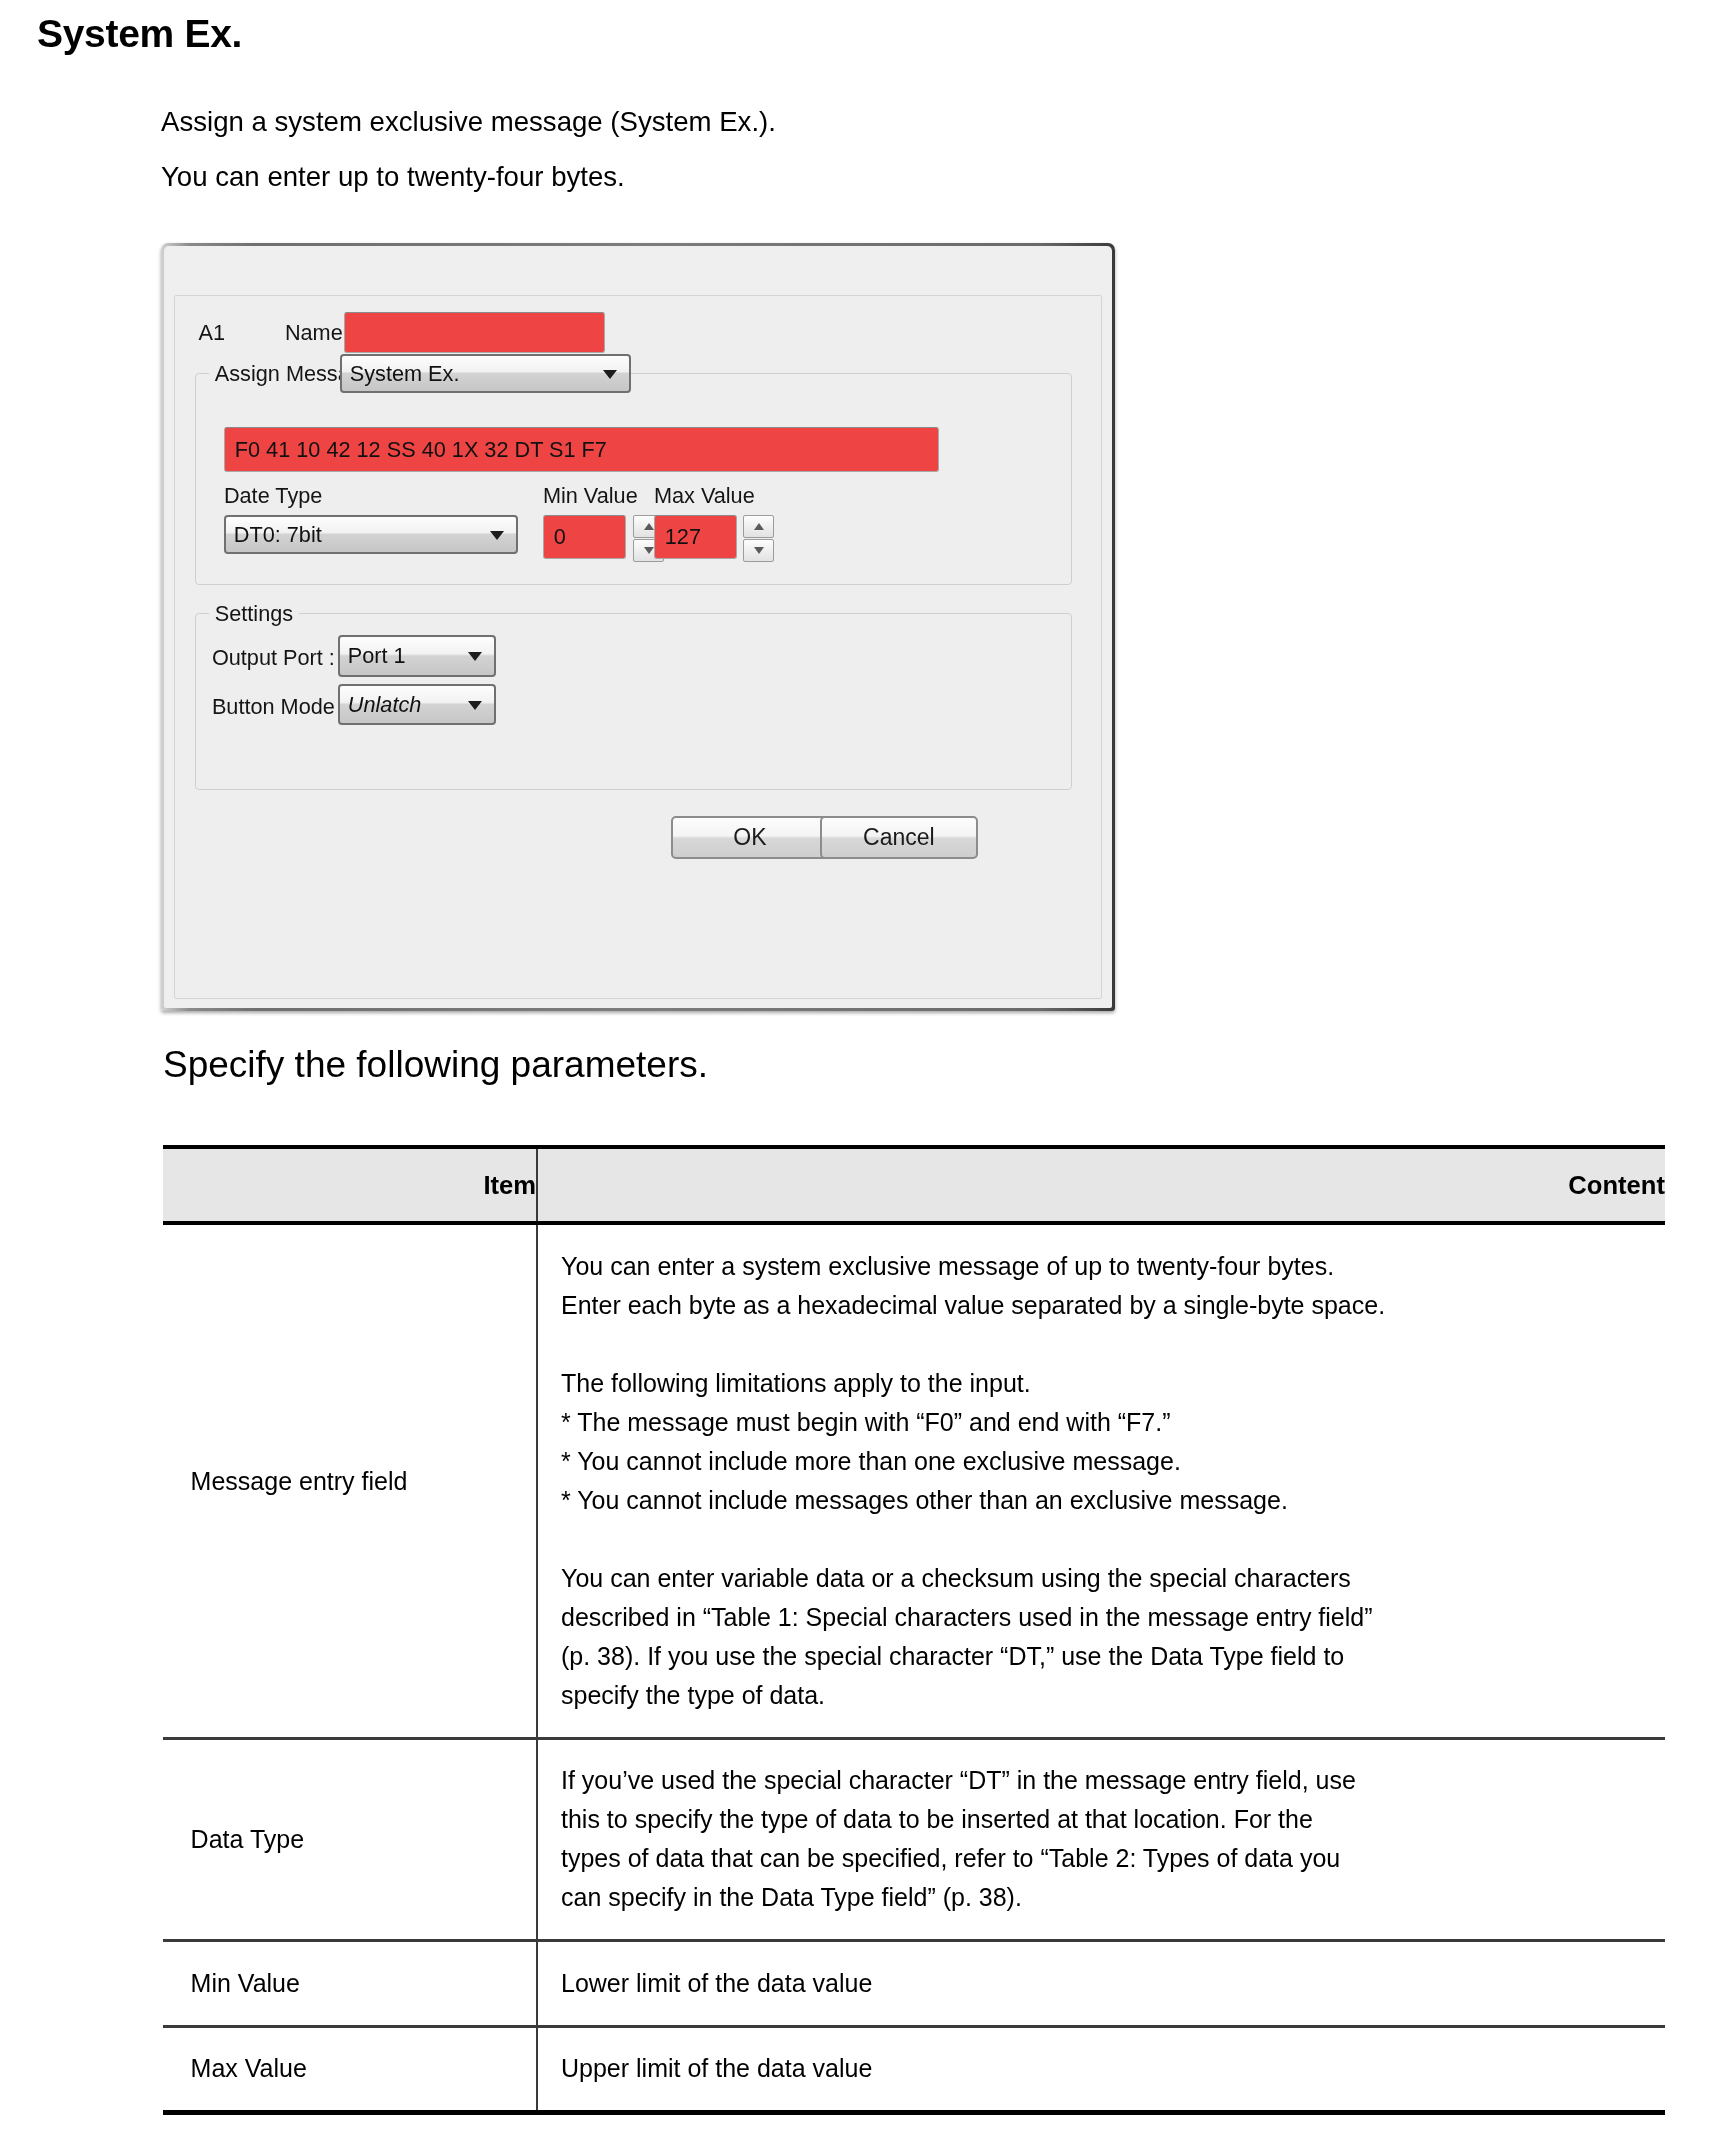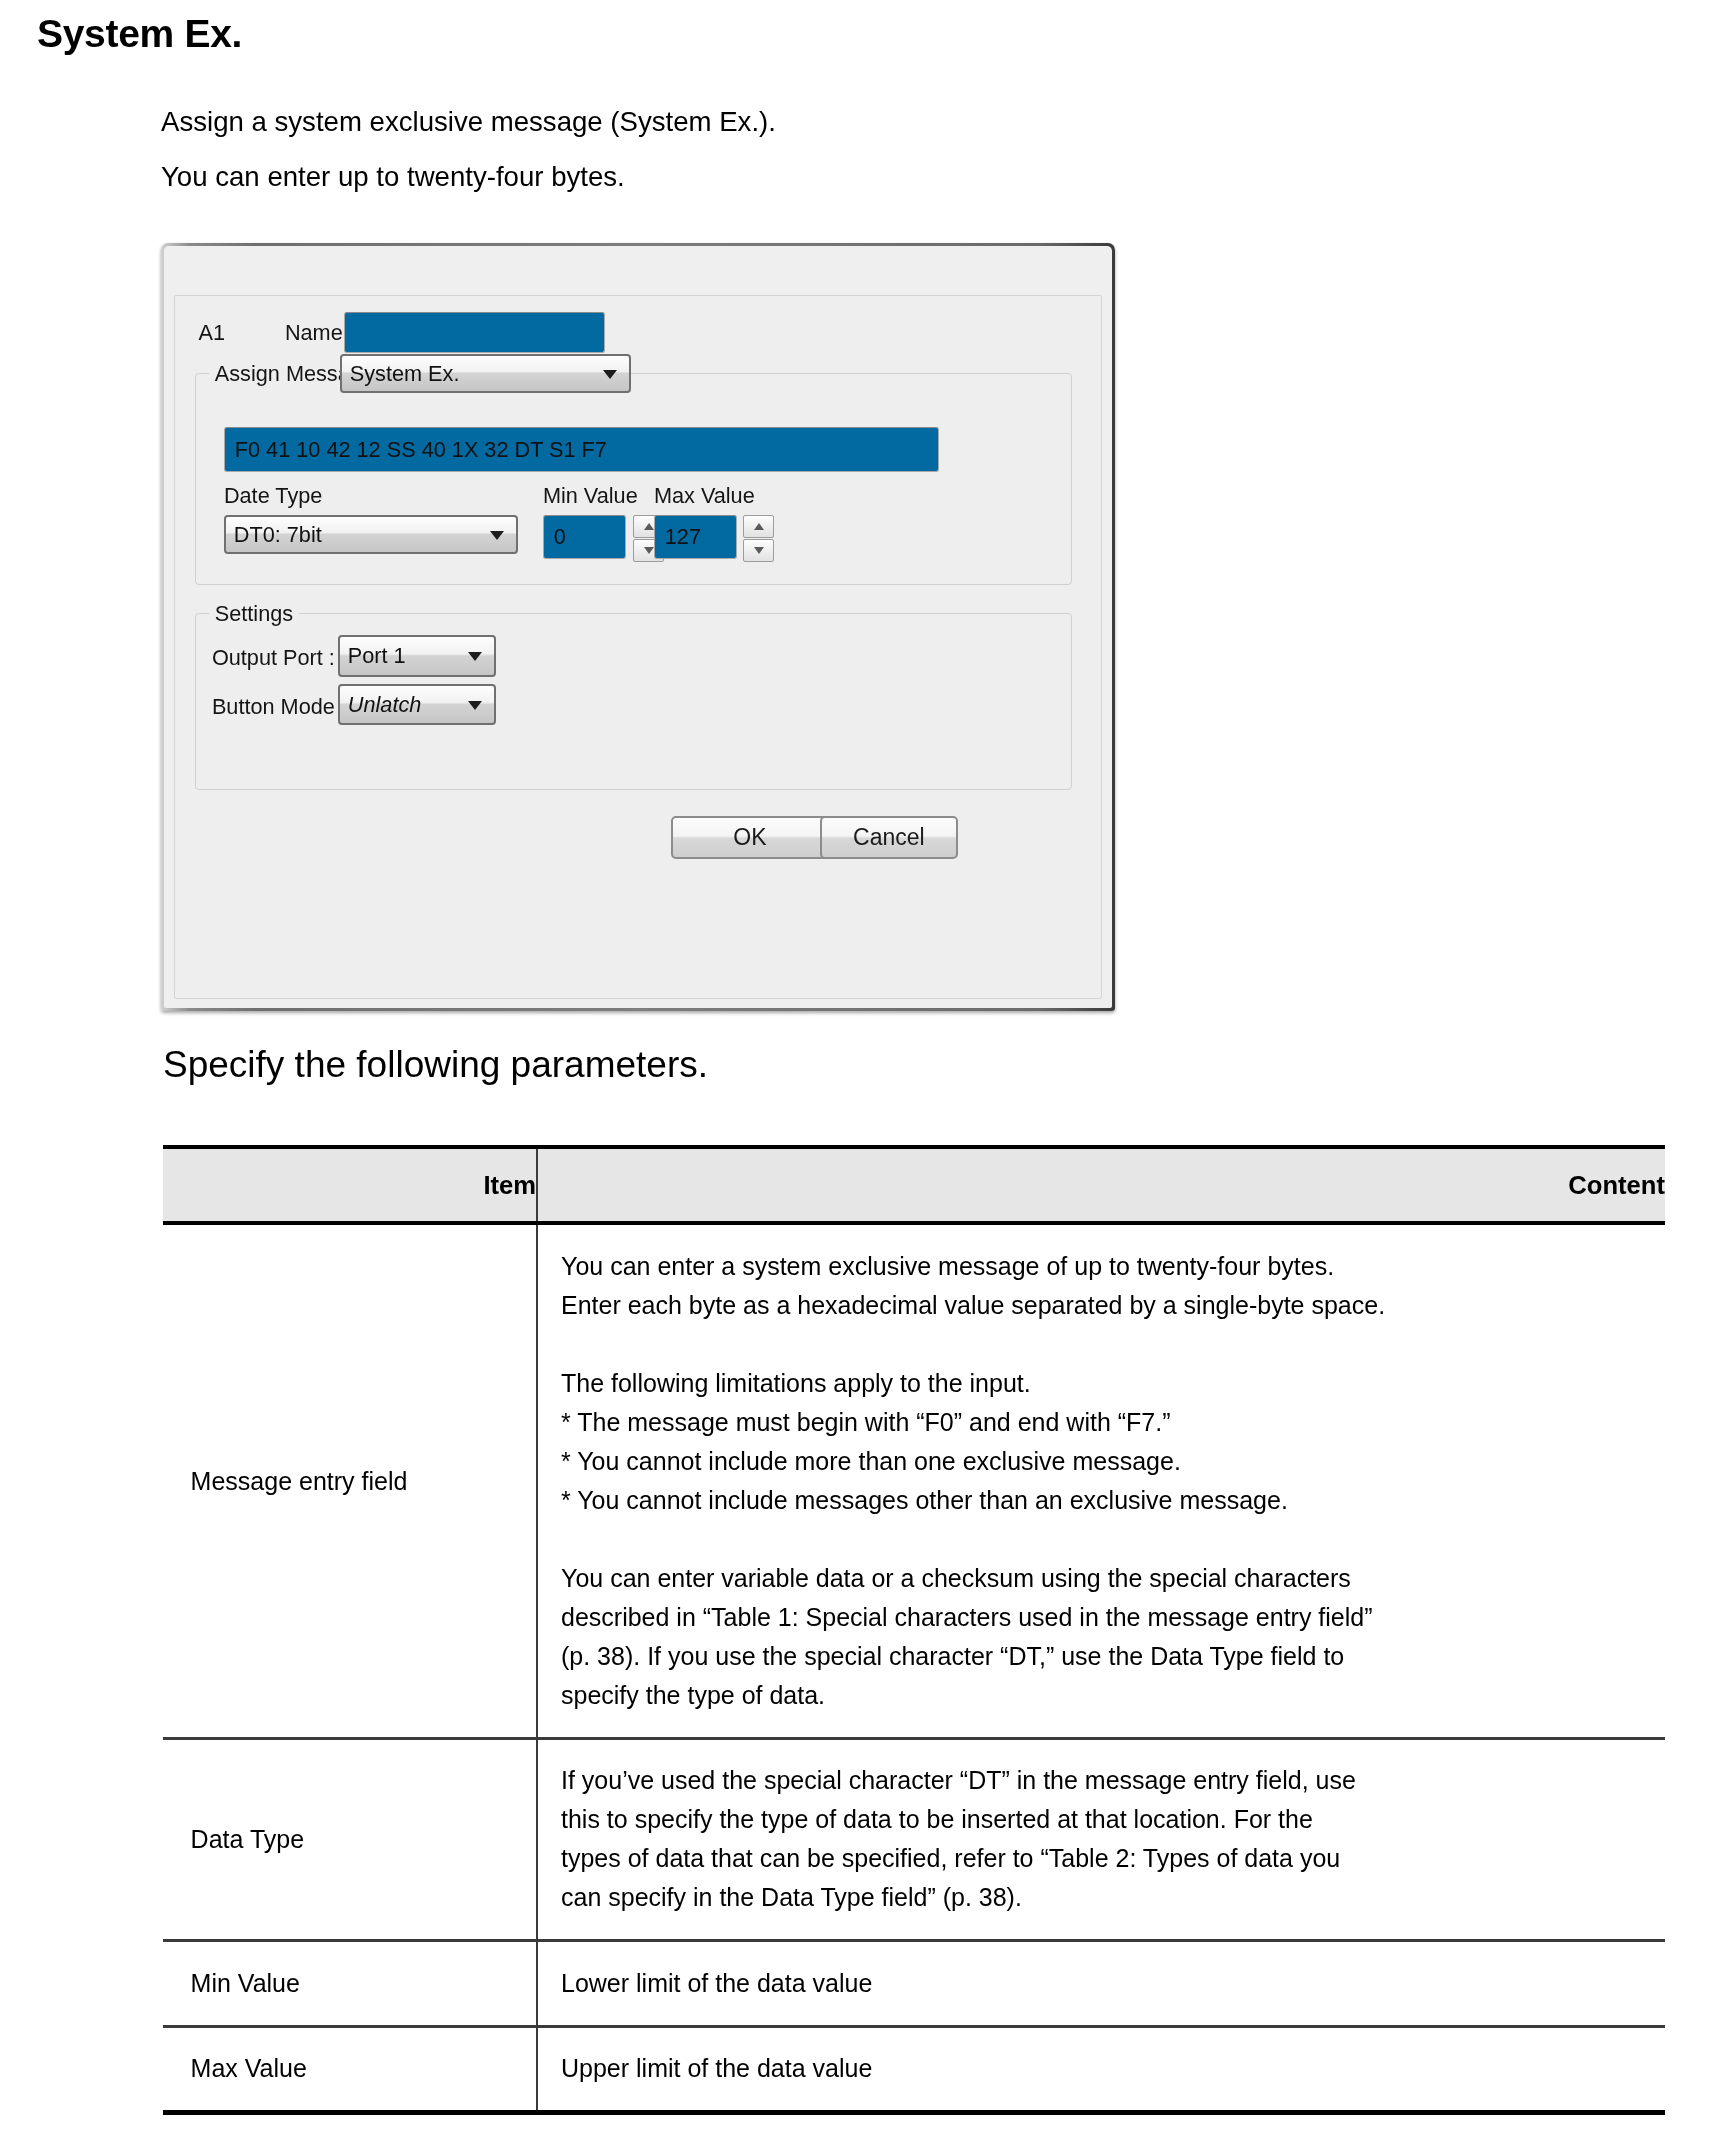--- a/index.html
+++ b/index.html
@@ -84,21 +84,21 @@
     left: 9.9px; top: 49px; right: 9.9px; bottom: 8.9px;
     background: #eeeeee;
     border: 1px solid #d4d4d4;
     border-radius: 2px;
   }
 
   
   .lbl { font-size: 21.7px; color: #151515; position: absolute; white-space: nowrap; }
   .textbox {
     position: absolute;
-    background: #0369a1;
+    background: #ef4444;
     border: 1px solid #a9a9a9;
     border-top-color: #8b8b8b;
     border-radius: 3px;
     font-size: 21.7px;
     color: #111;
     display: flex; align-items: center;
     padding-left: 9.9px;
     cursor: text;
   }
   .combo {
@@ -274,21 +274,21 @@
         <span class="arrow"></span>
       </div>
 
       <span class="lbl" style="left:37px; top:398px;">Button Mode :</span>
       <div class="combo" style="left:163px; top:388px; width:158px; height:41px;font-style:italic;">
         <span>Unlatch</span>
         <span class="arrow"></span>
       </div>
 
       <div class="dlg-btn" style="left:496px; top:520px; width:158px;">OK</div>
-      <div class="dlg-btn" style="left:645px; top:520px; width:138px;">Cancel</div>
+      <div class="dlg-btn" style="left:645px; top:520px; width:158px;">Cancel</div>
 
     </div>
   </div>
 </div>
 
 <div class="caption">Specify the following parameters.</div>
 
 <table class="param-table">
   <thead>
     <tr>

